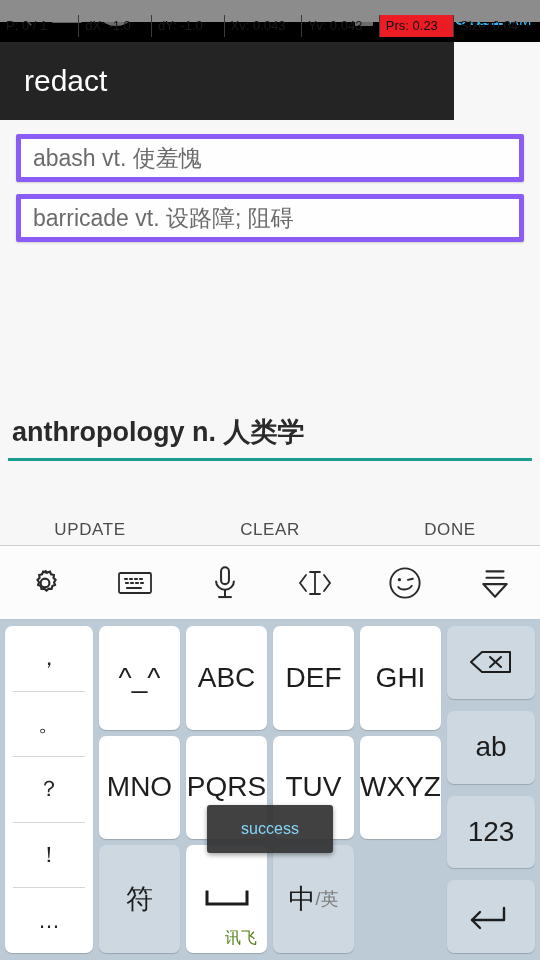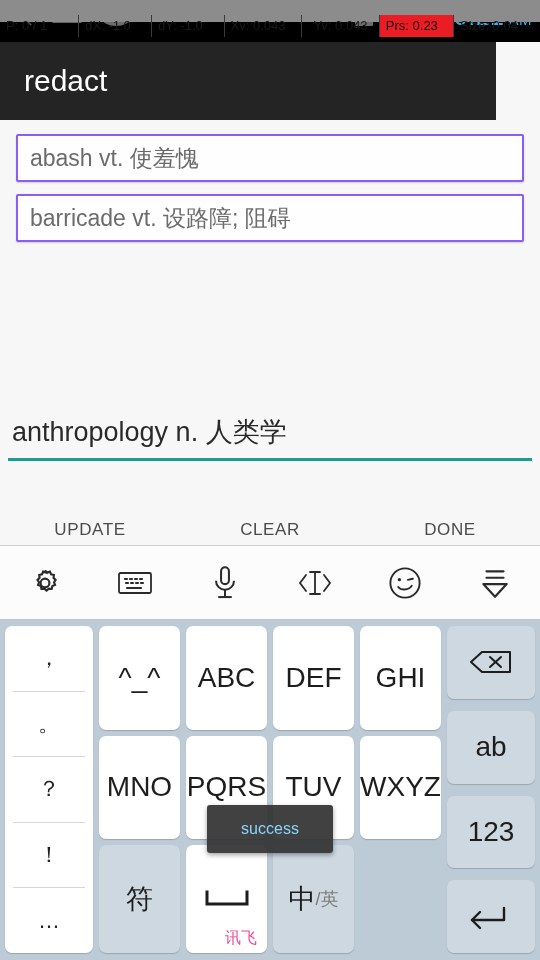--- a/index.html
+++ b/index.html
@@ -19,21 +19,21 @@
     font-size: 13px; z-index: 40;
   }
   .dbg-cell {
     height: 22px; line-height: 22px; padding: 0 6px;
     border-right: 1px solid #3b3b3b; white-space: nowrap; margin-top: 29px;
   }
   .dbg-cell.p   { width: 92px; }
   .dbg-cell.dx  { width: 84px; }
   .dbg-cell.dy  { width: 84px; }
   .dbg-cell.xv  { width: 90px; }
-  .dbg-cell.yv  { width: 90px; text-align: center; }
+  .dbg-cell.yv  { width: 90px; }
   .dbg-cell.prs { width: 86px; background: #ec1c24; color: #111; }
   .dbg-cell.size{ width: 100px; border-right: none; border-radius: 7px; }
 
   
   .sysbar {
     position: absolute; top: 0; left: 0; width: 540px; height: 42px;
     background: #000; z-index: 20;
   }
   .sys-left { position: absolute; left: 12px; top: 6px; display: flex; align-items: center; gap: 18px; }
   .sys-right { position: absolute; right: 8px; top: 2px; display: flex; align-items: center; gap: 8px; }
@@ -48,45 +48,46 @@
     font-size: 13px; text-align: center; line-height: 18px; border-radius: 1px;
   }
   .tray-sq { width: 20px; height: 20px; background: #2196d6; position: relative; }
   .tray-sq::after {
     content: "\2191"; position: absolute; inset: 0; color: #fff;
     font-size: 13px; text-align: center; line-height: 20px;
   }
 
   
   .actionbar {
-    position: absolute; top: 42px; left: 0; width: 496px; height: 78px;
+    position: absolute; top: 42px; left: 0; width: 454px; height: 78px;
     background: #242424; z-index: 10;
   }
   .app-title {
     position: absolute; left: 24px; top: 50%; transform: translateY(-50%);
     color: #fff; font-size: 30px; font-weight: 400;
   }
 
   
   .content {
     position: absolute; top: 120px; left: 0; width: 540px; height: 420px;
     background: #f7f7f7; padding: 14px 16px 0 16px;
   }
   .card {
-    background: #fefefe; border: 2px solid #8b5cf6;
+    background: #fefefe; border: 5px solid #8b5cf6;
     border-radius: 2px; height: 48px; margin-bottom: 12px;
     display: flex; align-items: center; padding: 0 12px;
     box-shadow: 0 1px 2px rgba(0,0,0,.16);
   }
   .card-text { font-size: 23px; color: #6b6b6b; }
 
   
   .editor {
     position: absolute; left: 0; top: 410px; width: 540px;
     padding: 0 8px;
+    font-weight: bold;
   }
   .edit-line {
     font-size: 27px; color: #2a2a2a; padding: 4px 4px 8px 4px;
     border-bottom: 3px solid #1a9e8f; min-height: 46px;
   }
 
   
   .btnrow {
     position: absolute; left: 0; top: 482px; width: 540px; height: 58px;
     display: flex; align-items: flex-end;
@@ -129,21 +130,21 @@
     display: flex; align-items: center; justify-content: center;
     font-size: 28px; color: #1d1d1d; cursor: pointer;
     box-shadow: 0 1px 1px rgba(0,0,0,.18);
     position: relative;
   }
   .key.fn { background: #cdd8e1; }
   .key.cjk { font-size: 27px; }
   .key .sub { font-size: 18px; color: #7b7b7b; }
   .key .wm {
     position: absolute; right: 10px; bottom: 4px;
-    font-size: 16px; color: #ec4899;
+    font-size: 16px; color: #4d7c0f;
   }
   .kb-col-right { width: 88px; display: grid; grid-template-rows: repeat(4, 1fr); gap: 12px; }
 
   
   .toast {
     position: absolute; left: 207px; top: 805px; width: 126px; height: 48px;
     background: #333; border-radius: 3px; opacity: .93;
     display: flex; align-items: center; justify-content: center;
     color: #7dd3fc; font-size: 16px; z-index: 50;
     box-shadow: 0 2px 5px rgba(0,0,0,.4);

